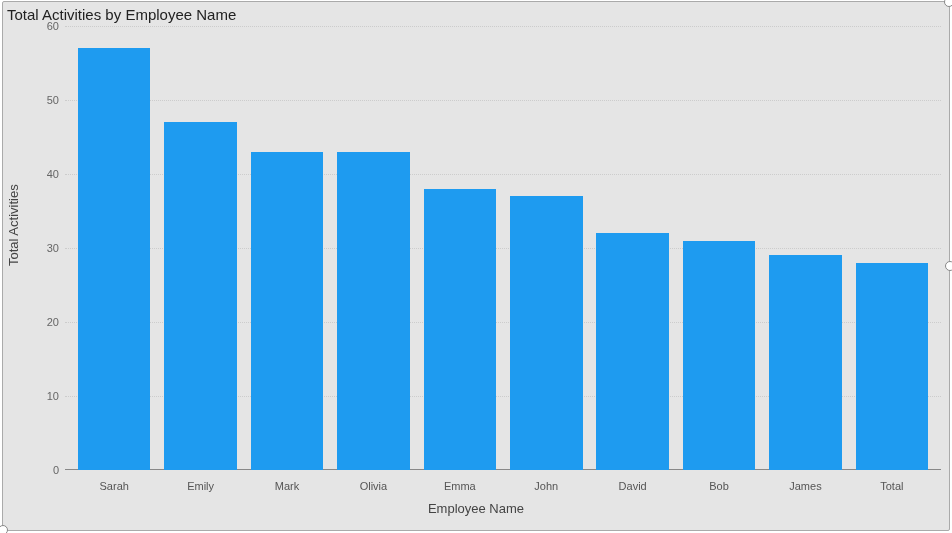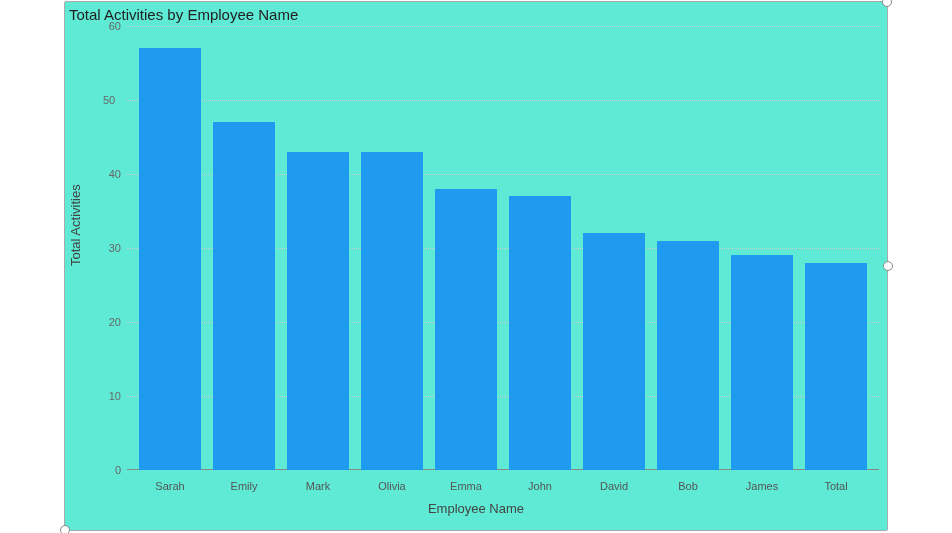--- a/index.html
+++ b/index.html
@@ -8,25 +8,25 @@
       padding: 0;
       font-family: "Segoe UI", Arial, sans-serif;
       background: #fff;
       width: 952px;
       height: 533px;
       position: relative;
     }
     .frame {
       border: 1px solid #aaa;
       border-radius: 2px;
-      width: 824px;
+      width: 948px;
       height: 530px;
       margin: 1px auto;
       position: relative;
-      background: #5eead4;
+      background: #e5e5e5;
     }
     .handle {
       position: absolute;
       width: 10px;
       height: 10px;
       border: 1px solid #888;
       background: #fff;
       border-radius: 50%;
     }
     .handle.tr { top: -5px; right: -5px; }
@@ -184,21 +184,21 @@
         </div>
         <div class="bar-slot">
           <div class="bar" title="Alice: 28" style="height: 46.6667%; background: rgb(30, 155, 240);"></div>
         </div>
       </div>
   <div class="y-tick-label" style="top: 100%;">0</div>
       <div class="y-tick-label" style="top: 83.3333%;">10</div>
       <div class="y-tick-label" style="top: 66.6667%;">20</div>
       <div class="y-tick-label" style="top: 50%;">30</div>
       <div class="y-tick-label" style="top: 33.3333%;">40</div>
-      <div class="y-tick-label" style="top: 16.6667%; text-align: center;">50</div>
+      <div class="y-tick-label" style="top: 16.6667%;">50</div>
       <div class="y-tick-label" style="top: 0%;">60</div>
     </div>
 
   <div class="x-labels" id="xlabels">
       <div class="x-label">Sarah</div>
       <div class="x-label">Emily</div>
       <div class="x-label">Mark</div>
       <div class="x-label">Olivia</div>
       <div class="x-label">Emma</div>
       <div class="x-label">John</div>

